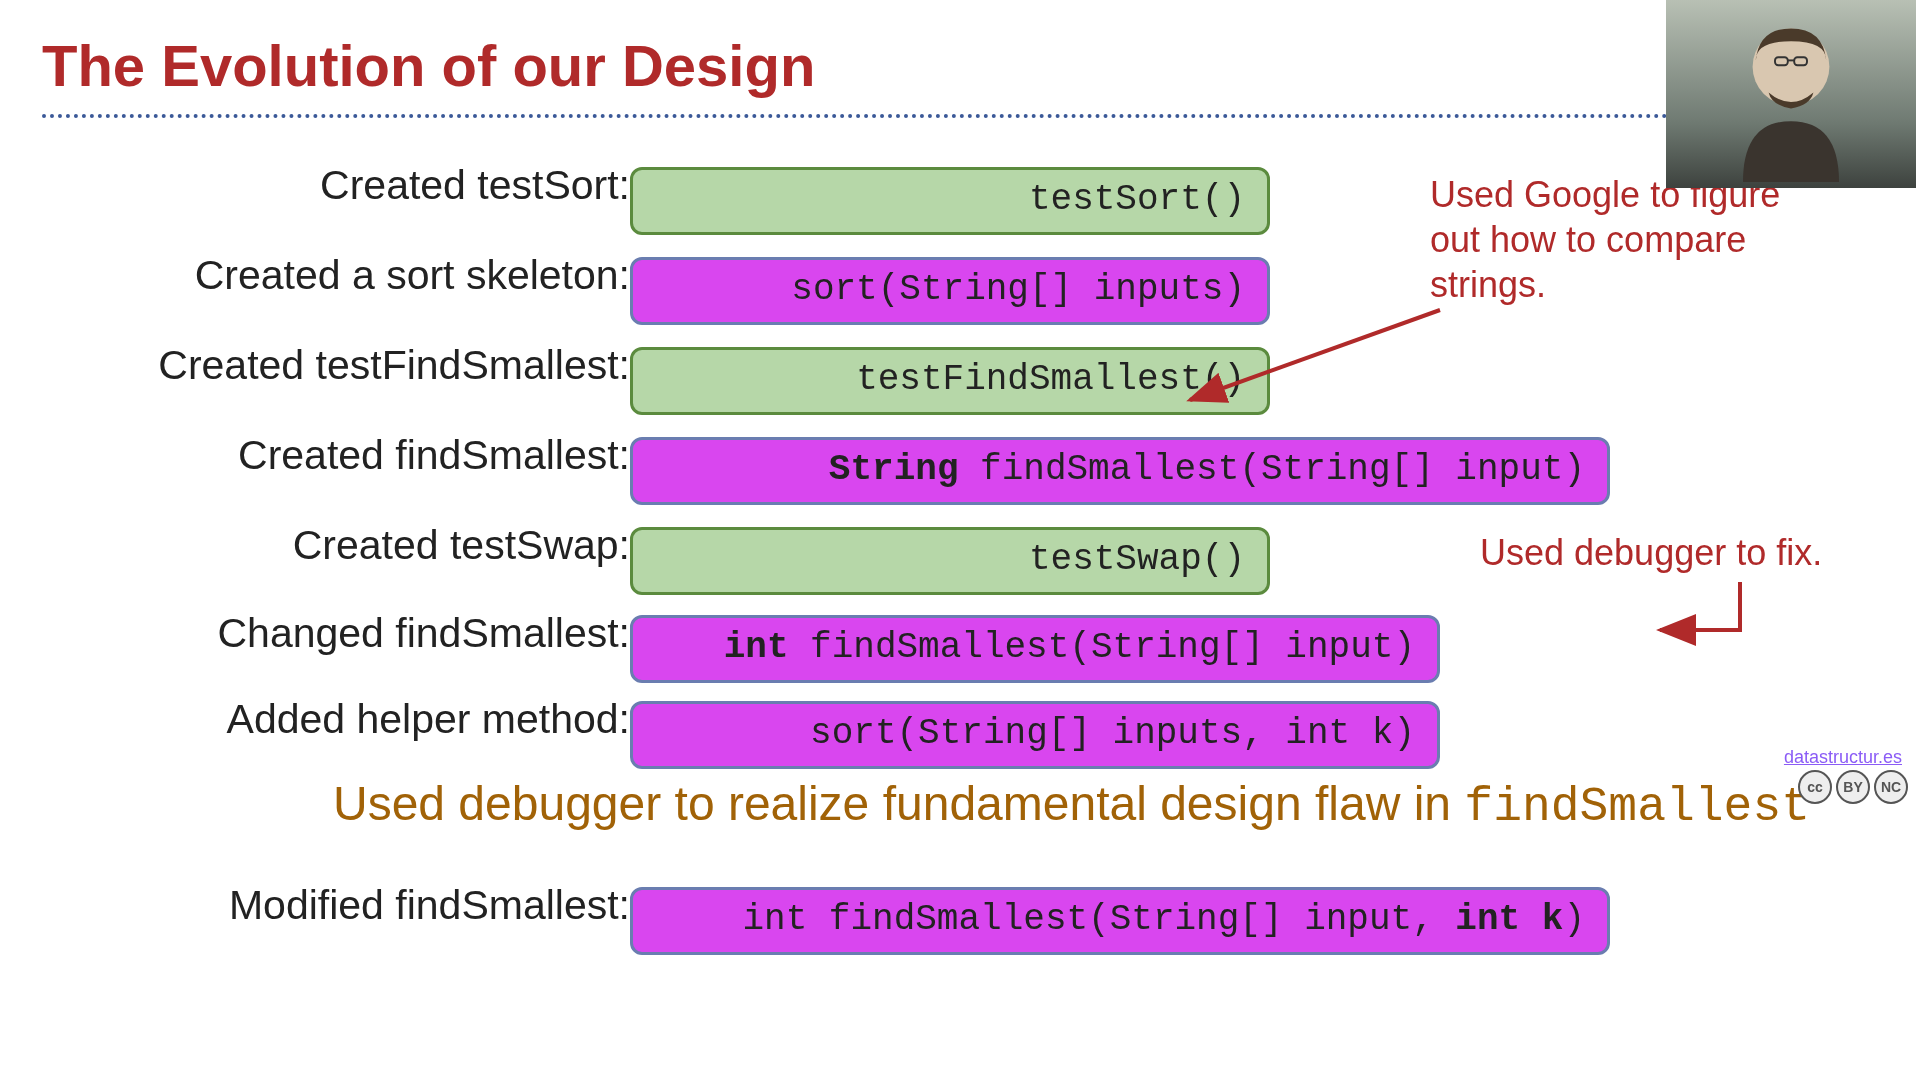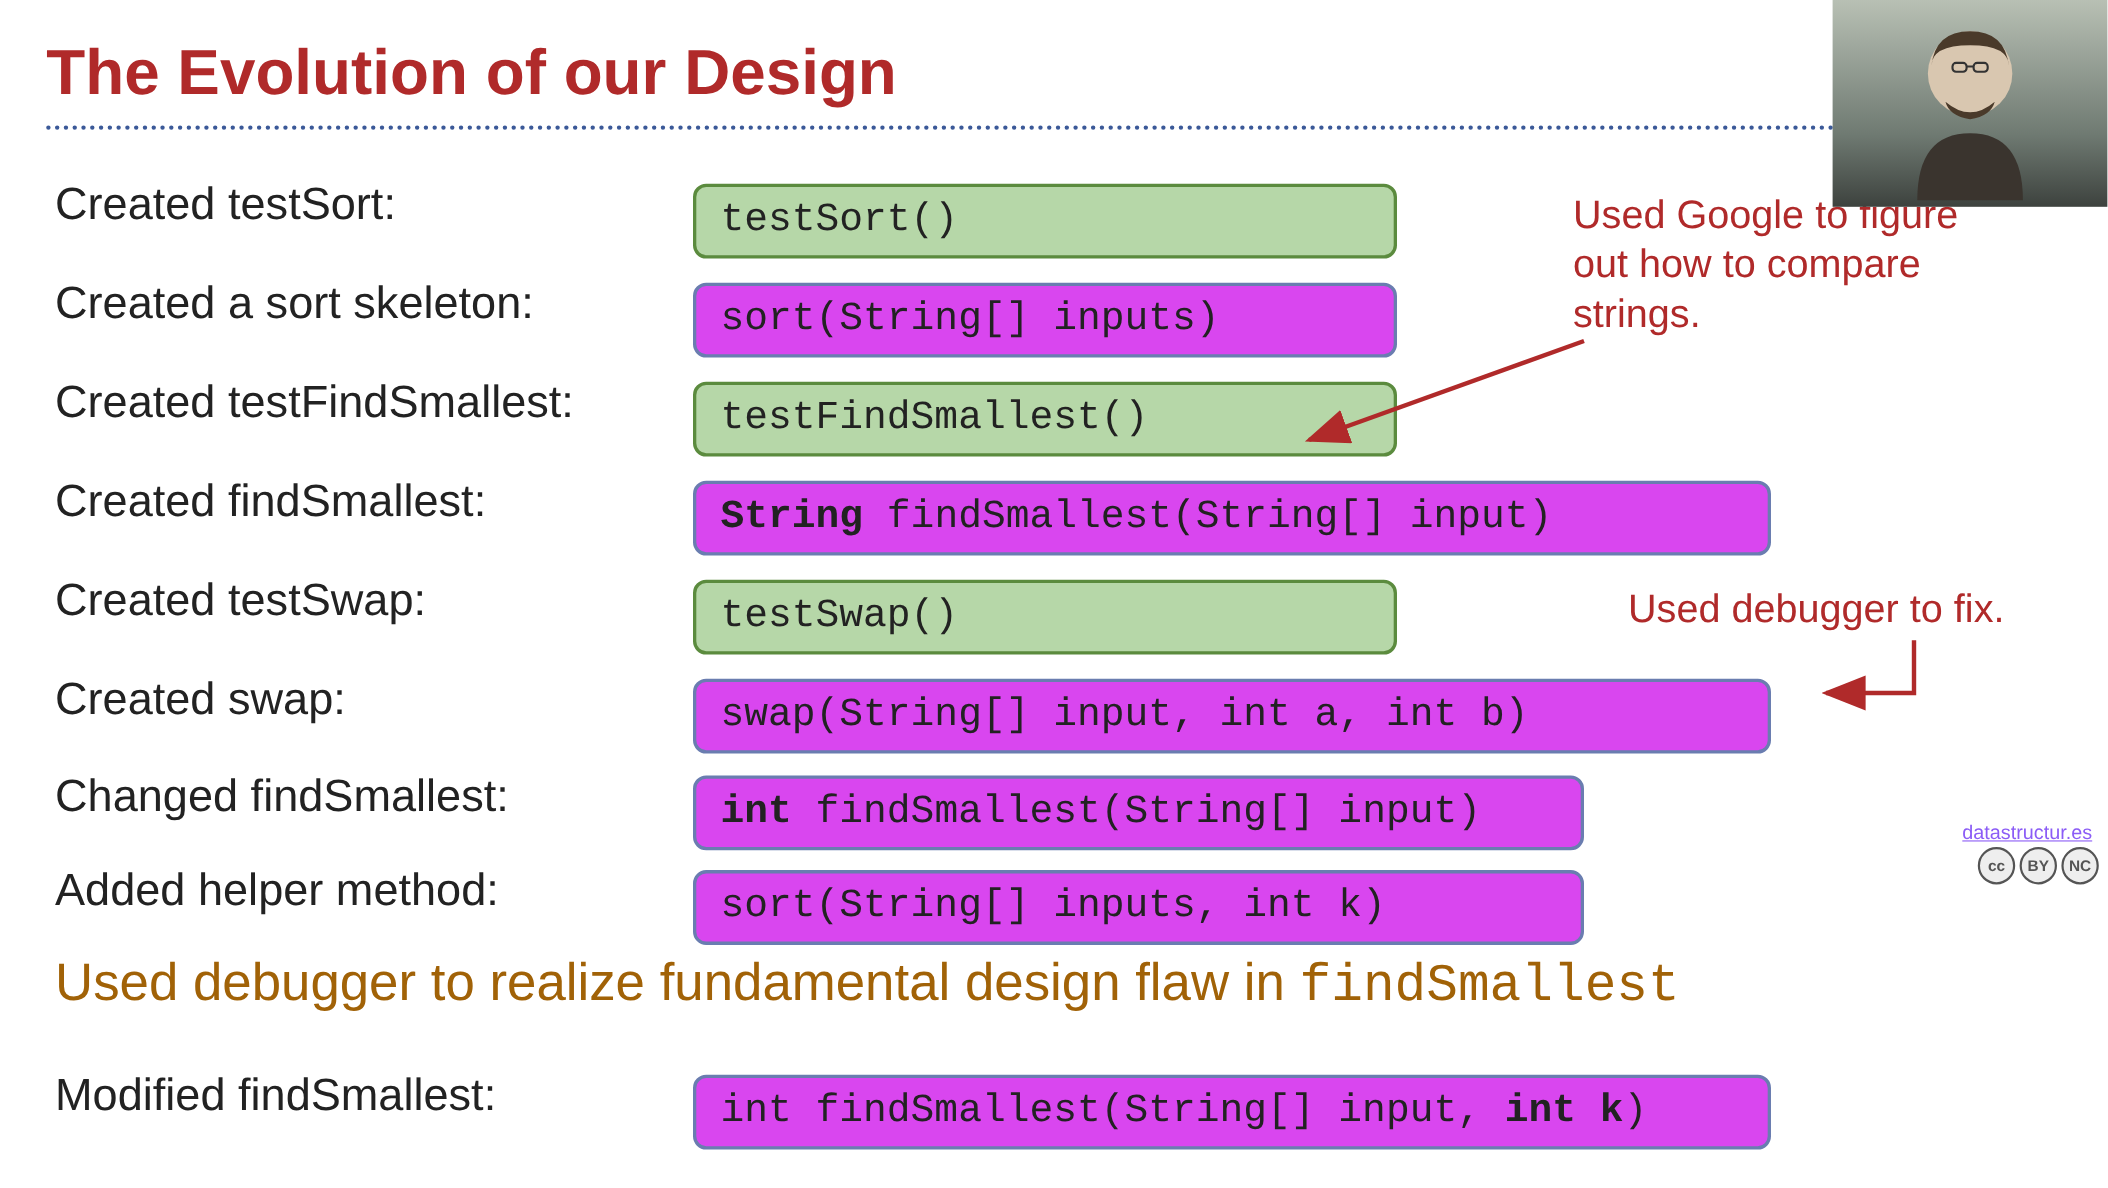--- a/index.html
+++ b/index.html
@@ -32,20 +32,21 @@
     right: 40px;
     top: 114px;
     border-bottom: 4px dotted #3b5998;
     height: 0;
   }
   .rows {
     position: absolute;
     left: 50px;
     top: 140px;
     width: 1760px;
+    text-align: right;
   }
   .row {
     display: flex;
     align-items: center;
     height: 90px;
   }
   .row.tight { height: 86px; }
   .label {
     font-size: 41px;
     color: #222;
@@ -140,24 +141,20 @@
       <div class="label">Created testFindSmallest:</div>
       <div class="code-box green" style="width:640px"><span>testFindSmallest()</span></div>
     </div>
     <div class="row">
       <div class="label">Created findSmallest:</div>
       <div class="code-box blue" style="width:980px"><span class="bold">String</span><span> findSmallest(String[] input)</span></div>
     </div>
     <div class="row">
       <div class="label">Created testSwap:</div>
       <div class="code-box green" style="width:640px"><span>testSwap()</span></div>
-    </div>
-    <div class="row">
-      <div class="label">Created swap:</div>
-      <div class="code-box blue" style="width:980px"><span>swap(String[] input, int a, int b)</span></div>
     </div>
     <div class="row tight">
       <div class="label">Changed findSmallest:</div>
       <div class="code-box blue" style="width:810px"><span class="bold">int</span><span> findSmallest(String[] input)</span></div>
     </div>
     <div class="row tight">
       <div class="label">Added helper method:</div>
       <div class="code-box blue" style="width:810px"><span>sort(String[] inputs, int k)</span></div>
     </div>
 

